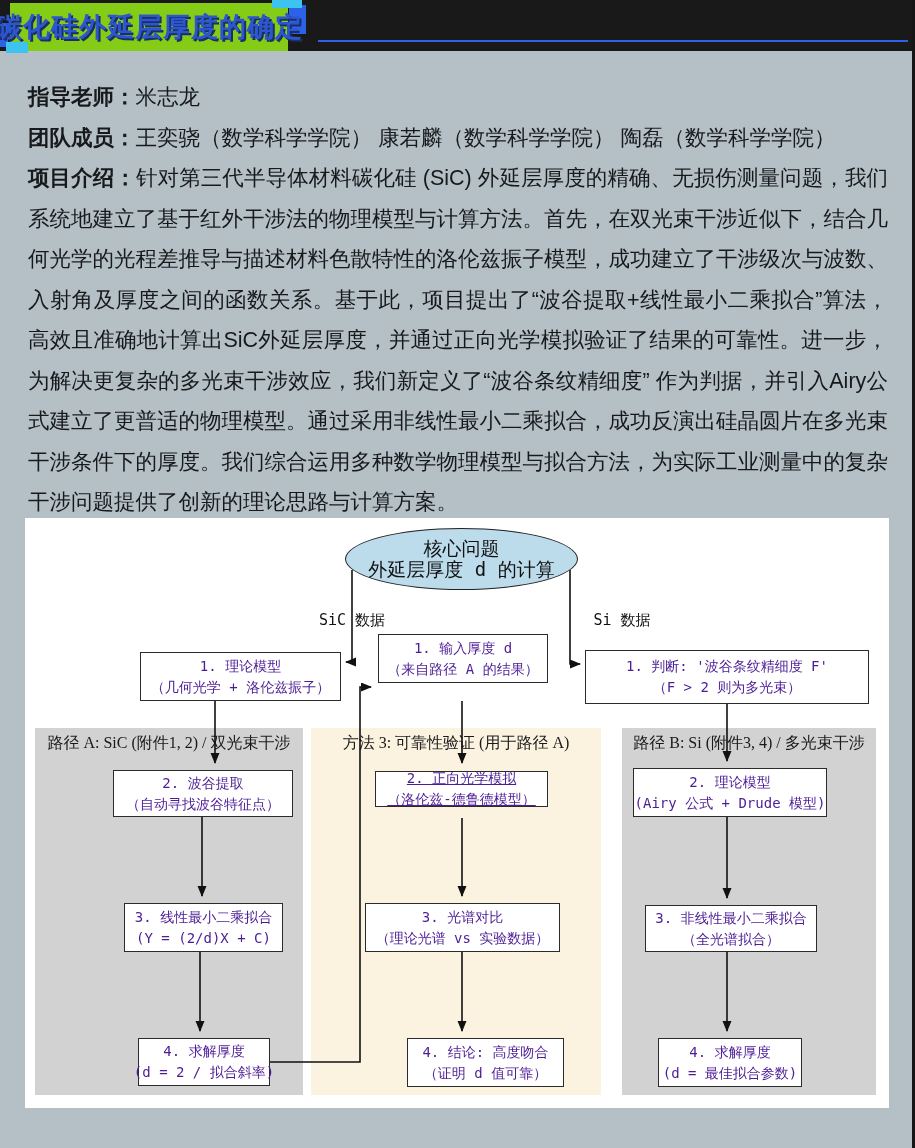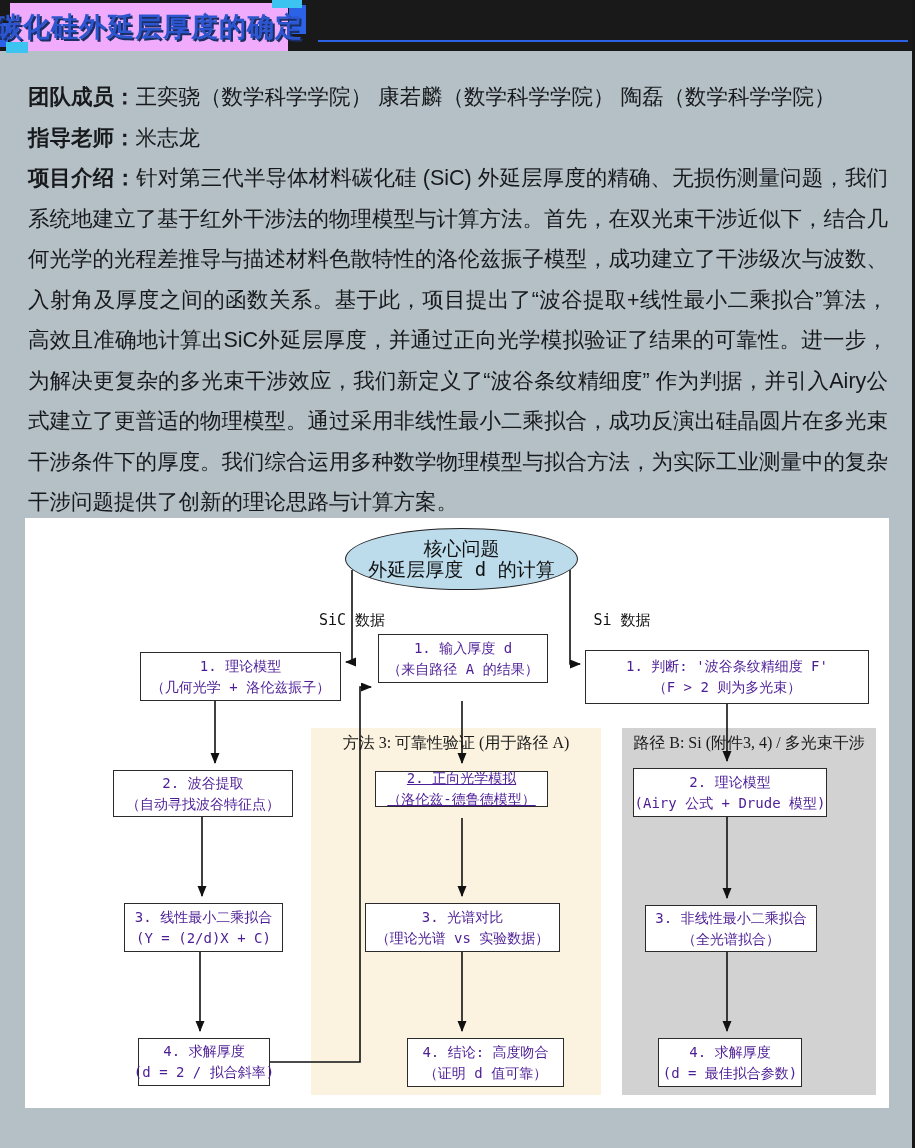--- a/index.html
+++ b/index.html
@@ -2,21 +2,21 @@
 <html><head>
 <meta charset="utf-8">
 <style>
   html,body{margin:0;padding:0;}
   .page{position:relative;width:915px;height:1148px;background:#b4c0c6;overflow:hidden;
         font-family:"Liberation Sans",sans-serif;color:#17191c;}
 
   
   .header{position:absolute;left:0;top:0;width:915px;height:51px;background:#191919;}
   .header-line{position:absolute;left:318px;top:40px;width:590px;height:2px;background:#2b62e8;}
-  .title-box{position:absolute;left:10px;top:3px;width:278px;height:48px;background:#f0abfc;
+  .title-box{position:absolute;left:10px;top:3px;width:278px;height:48px;background:#84cc16;
              display:flex;align-items:center;justify-content:center;z-index:2;}
   .title-text{font-size:27px;font-weight:bold;color:#2c56cf;letter-spacing:1px;
               text-shadow:2px 2px 0 #1b2f66;white-space:nowrap;}
   .accent{position:absolute;z-index:3;}
   .accent-cyan-tr{left:272px;top:0;width:30px;height:8px;background:#3cc3f0;}
   .accent-blue-tr{left:289px;top:5px;width:17px;height:29px;background:#2b62e8;z-index:1;}
   .accent-blue-bl{left:0;top:23px;width:8px;height:24px;background:#2b62e8;z-index:1;}
   .accent-cyan-bl{left:6px;top:42px;width:22px;height:11px;background:#3cc3f0;}
 
   
@@ -61,32 +61,35 @@
     <div class="accent accent-blue-bl"></div>
     <div class="title-box">
       <span class="title-text">碳化硅外延层厚度的确定</span>
     </div>
     <div class="accent accent-cyan-tr"></div>
     <div class="accent accent-cyan-bl"></div>
   </div>
 
   <div class="info">
     <div class="info-line">
-      <span class="lbl">团队成员：</span><span>王奕骁（数学科学学院） 康若麟（数学科学学院） 陶磊（数学科学学院）</span>
+      <span class="lbl">指导老师：</span><span>米志龙</span>
     </div>
     <div class="info-line">
-      <span class="lbl">指导老师：</span><span>米志龙</span>
+      <span class="lbl">团队成员：</span><span>王奕骁（数学科学学院） 康若麟（数学科学学院） 陶磊（数学科学学院）</span>
     </div>
     <p class="intro">
       <span class="lbl">项目介绍：</span><span>针对第三代半导体材料碳化硅 (SiC) 外延层厚度的精确、无损伤测量问题，我们系统地建立了基于红外干涉法的物理模型与计算方法。首先，在双光束干涉近似下，结合几何光学的光程差推导与描述材料色散特性的洛伦兹振子模型，成功建立了干涉级次与波数、入射角及厚度之间的函数关系。基于此，项目提出了“波谷提取+线性最小二乘拟合”算法，高效且准确地计算出SiC外延层厚度，并通过正向光学模拟验证了结果的可靠性。进一步，为解决更复杂的多光束干涉效应，我们新定义了“波谷条纹精细度” 作为判据，并引入Airy公式建立了更普适的物理模型。通过采用非线性最小二乘拟合，成功反演出硅晶圆片在多光束干涉条件下的厚度。我们综合运用多种数学物理模型与拟合方法，为实际工业测量中的复杂干涉问题提供了创新的理论思路与计算方案。</span>
     </p>
   </div>
 
   <div class="chart">
 
+    <div class="col col-a">
+      <div class="col-header">路径 A: SiC (附件1, 2) / 双光束干涉</div>
+    </div>
     <div class="col col-b">
       <div class="col-header">方法 3: 可靠性验证 (用于路径 A)</div>
     </div>
     <div class="col col-c">
       <div class="col-header">路径 B: Si (附件3, 4) / 多光束干涉</div>
     </div>
 
     <svg class="conn" width="864" height="590" viewBox="0 0 864 590">
       <defs>
         <marker id="arr" markerWidth="12" markerHeight="10" refX="10" refY="4.5" orient="auto" markerUnits="userSpaceOnUse">

